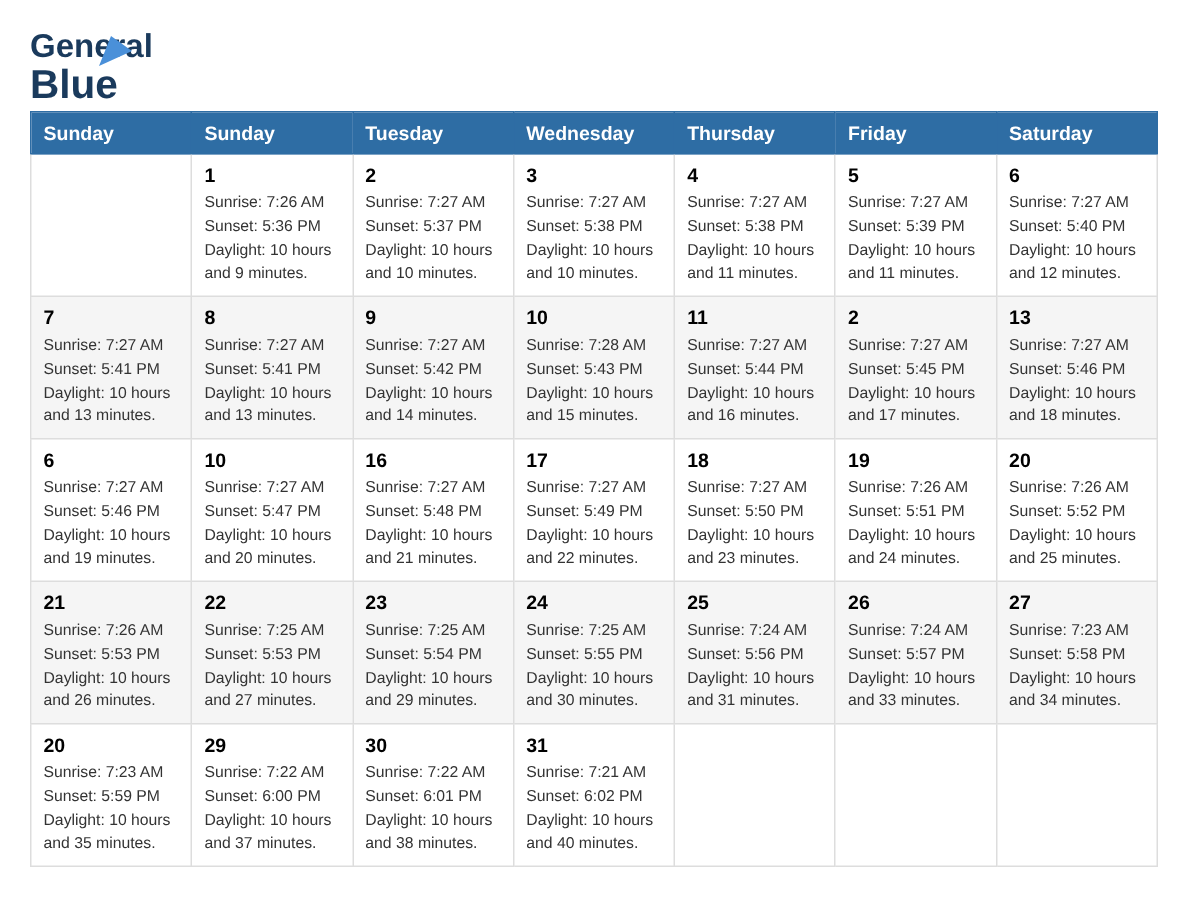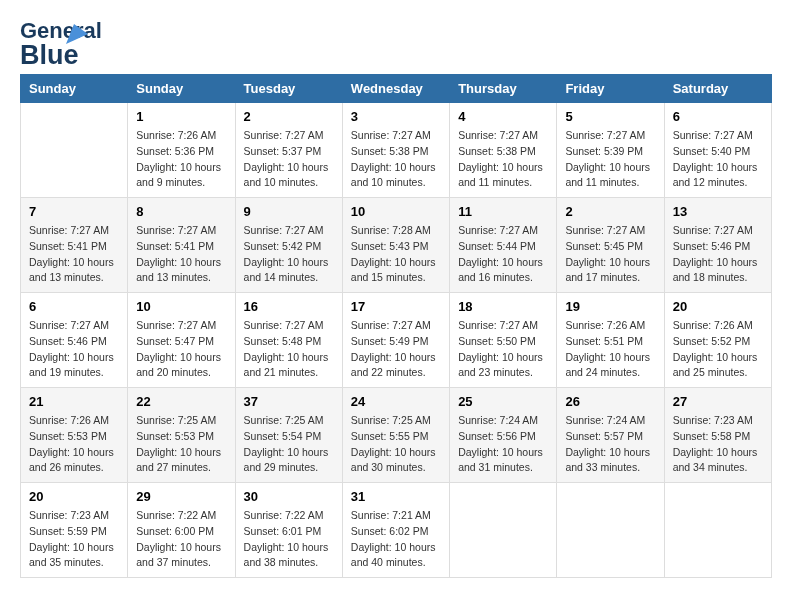--- a/index.html
+++ b/index.html
@@ -268,21 +268,21 @@
 and 26 minutes.</div>
         </td>
         <td>
           <span class="day-num">22</span>
           <div class="day-info" style="white-space: pre-line;">Sunrise: 7:25 AM
 Sunset: 5:53 PM
 Daylight: 10 hours
 and 27 minutes.</div>
         </td>
         <td>
-          <span class="day-num">37</span>
+          <span class="day-num">23</span>
           <div class="day-info" style="white-space: pre-line;">Sunrise: 7:25 AM
 Sunset: 5:54 PM
 Daylight: 10 hours
 and 29 minutes.</div>
         </td>
         <td>
           <span class="day-num">24</span>
           <div class="day-info" style="white-space: pre-line;">Sunrise: 7:25 AM
 Sunset: 5:55 PM
 Daylight: 10 hours

